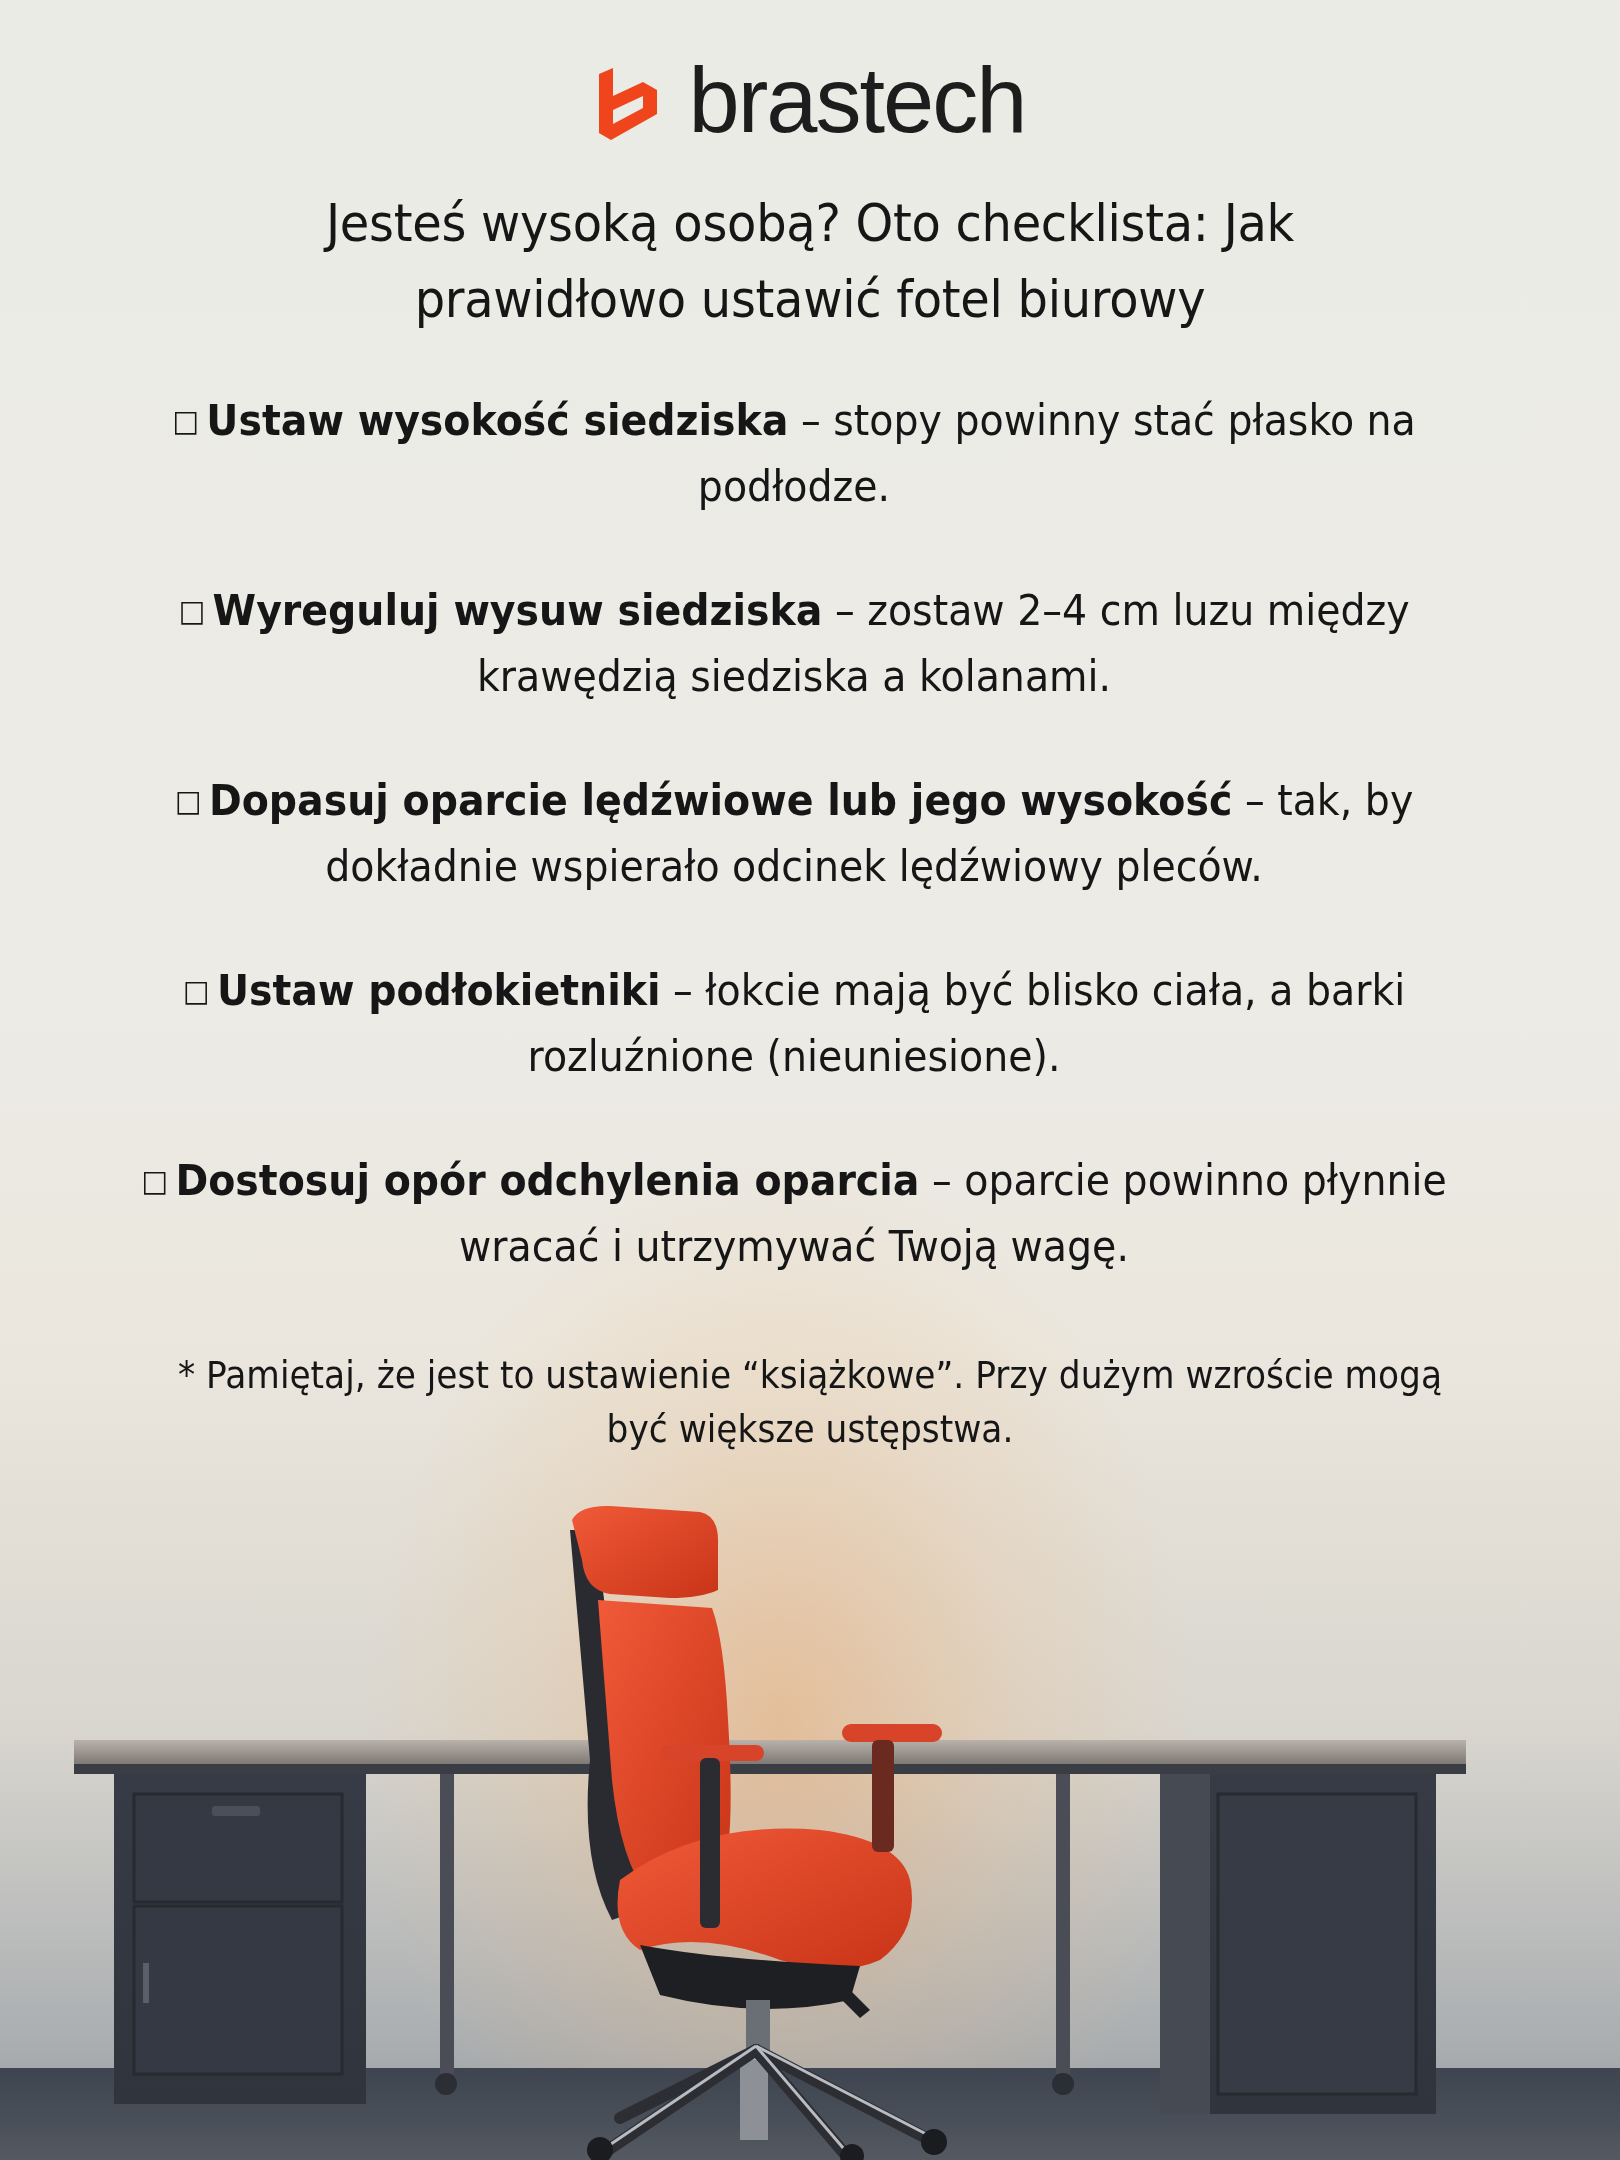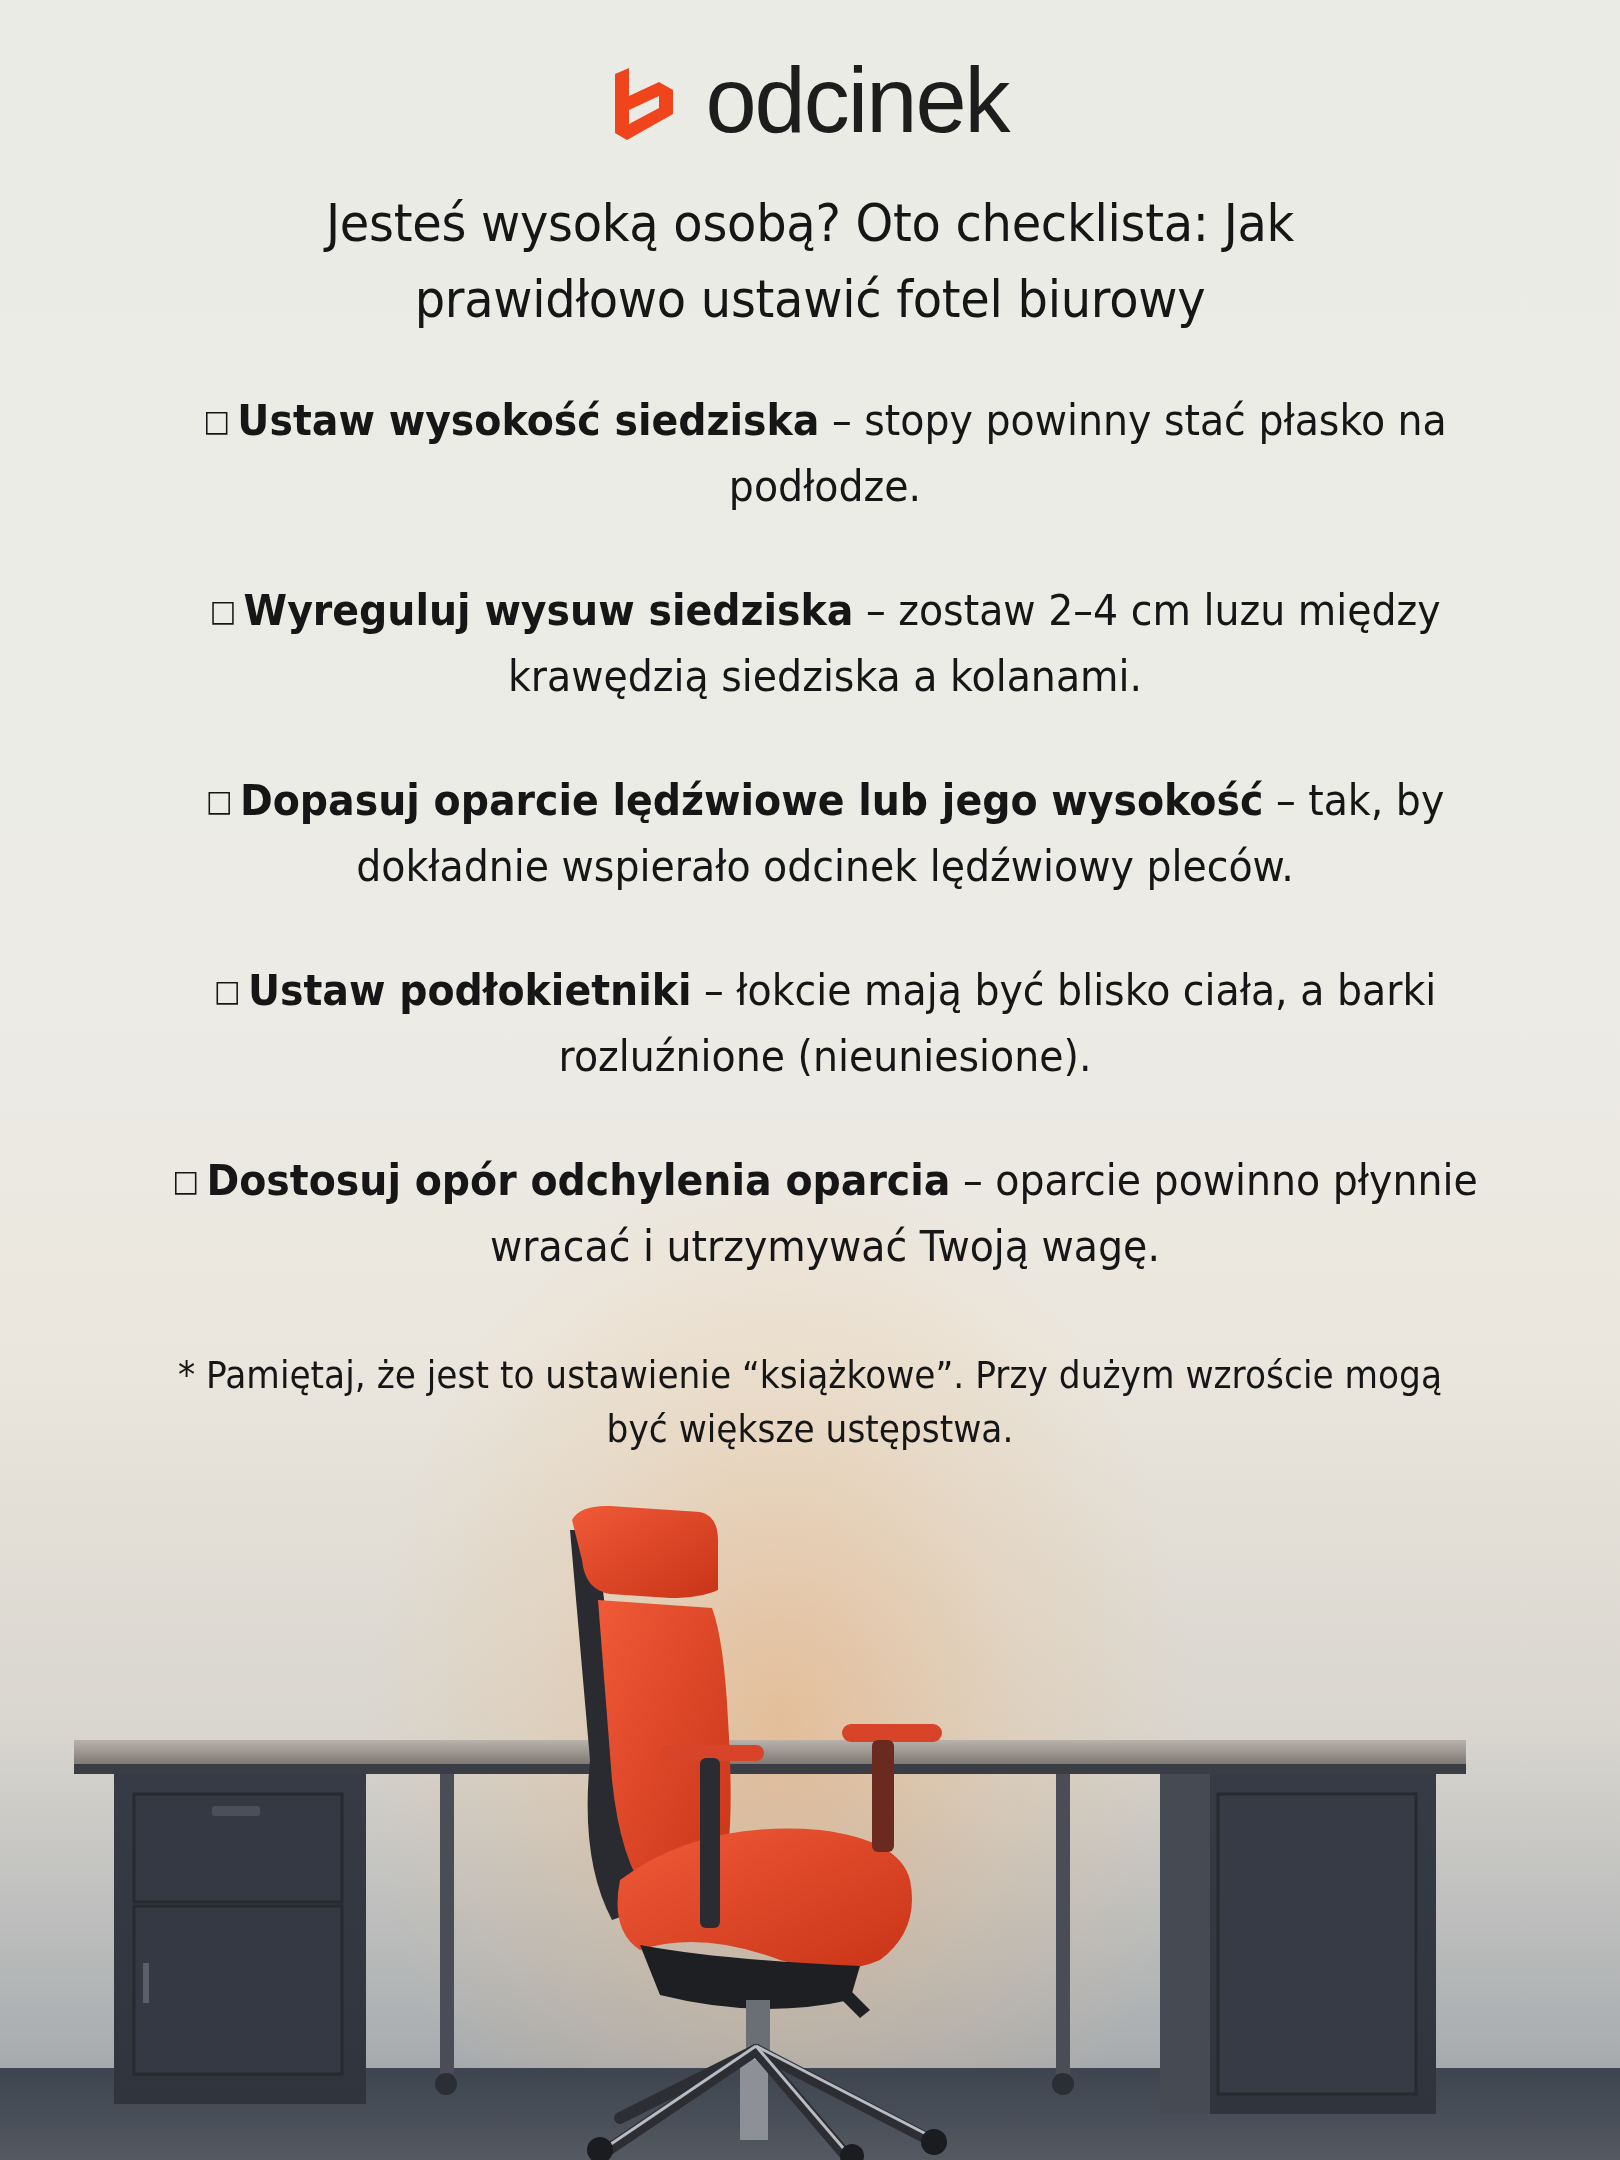--- a/index.html
+++ b/index.html
@@ -18,21 +18,21 @@
     .logo-mark { width: 66px; height: 76px; }
     .logo-text {
       font-family: "Liberation Sans", sans-serif; font-size: 92px; letter-spacing: -2px;
       color: #1d1d1d; line-height: 1; margin-top: -8px;
     }
     .title {
       position: absolute; top: 186px; left: 150px; width: 1320px;
       text-align: center; font-size: 51px; line-height: 76px; font-weight: normal;
       margin: 0; letter-spacing: -0.3px; transform: scaleX(0.94); transform-origin: center;
     }
-    .checklist { position: absolute; top: 390px; left: 115px; width: 1420px; list-style: none; margin: 0; padding: 0; }
+    .checklist { position: absolute; top: 390px; left: 84px; width: 1420px; list-style: none; margin: 0; padding: 0; }
     .check-item {
       text-align: center; font-size: 42px; line-height: 62px; margin: 0 0 62px 0;
       transform: scaleX(0.94); transform-origin: center;
     }
     .check-item .box { font-size: 30px; position: relative; top: -4px; margin-right: 8px; }
     .check-item b { font-weight: bold; }
     .note {
       position: absolute; top: 1312px; left: 100px; width: 1420px;
       text-align: center; font-size: 37px; line-height: 54px;
       transform: scaleX(0.93); transform-origin: center;
@@ -43,21 +43,21 @@
       background: linear-gradient(180deg, #3f4550 0%, #4a5059 60%, #555a62 100%);
     }
   </style>
 </head>
 <body>
 
 <div class="logo">
   <svg class="logo-mark" viewBox="0 0 66 76">
     <path d="M4 8 L18 2 L18 30 L48 16 L62 24 L62 48 L16 74 L4 67 Z M18 44 L18 58 L48 42 L48 30 Z" fill="#f0441c" fill-rule="evenodd"></path>
   </svg>
-  <span class="logo-text">odcinek</span>
+  <span class="logo-text">brastech</span>
 </div>
 
 <h1 class="title">Jesteś wysoką osobą? Oto checklista: Jak prawidłowo ustawić fotel biurowy</h1>
 
 <ul class="checklist">
   <li class="check-item">
     <span class="box">□</span><b>Ustaw wysokość siedziska</b><span> – stopy powinny stać płasko na podłodze.</span>
   </li>
   <li class="check-item">
     <span class="box">□</span><b>Wyreguluj wysuw siedziska</b><span> – zostaw 2–4 cm luzu między krawędzią siedziska a kolanami.</span>

